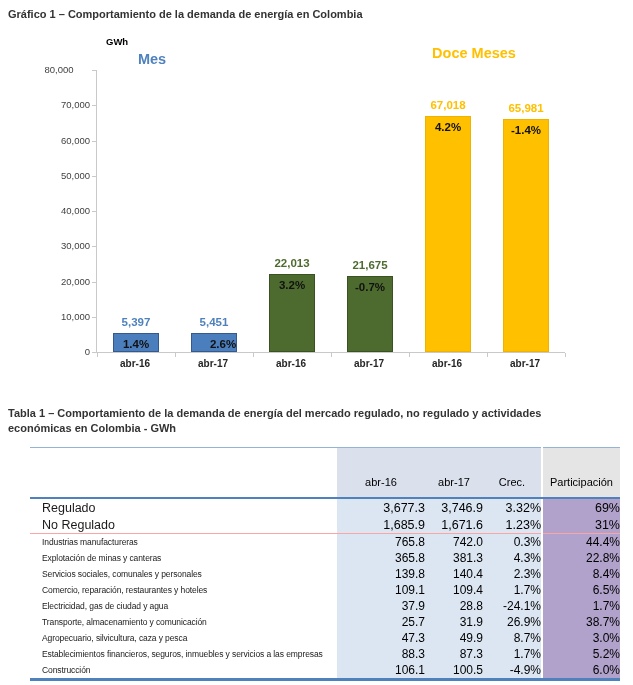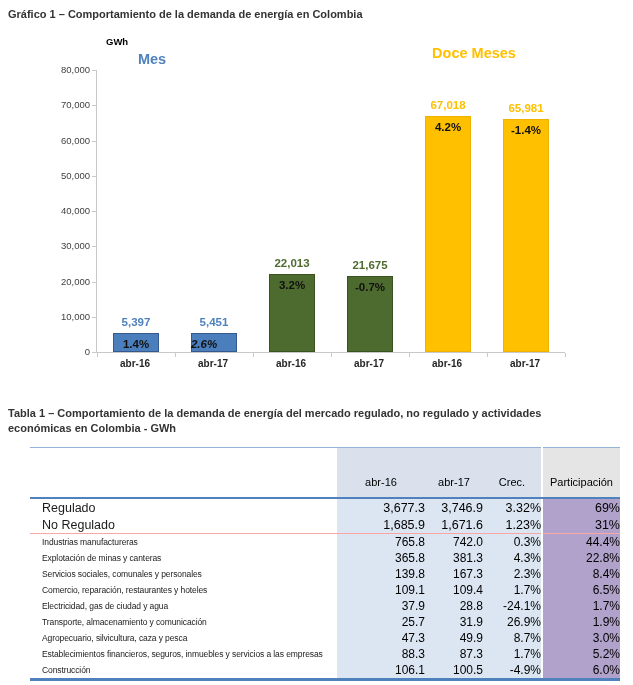--- a/index.html
+++ b/index.html
@@ -58,41 +58,41 @@
         <div class="ctick" style="left: 156px;"></div>
         <div class="ctick" style="left: 234px;"></div>
         <div class="ctick" style="left: 312px;"></div>
         <div class="ctick" style="left: 390px;"></div>
         <div class="ctick" style="left: 468px;"></div>
         <div class="bar" style="left: 16px; width: 46px; height: 19px; background: rgb(74, 126, 188); border: 1px solid rgb(53, 89, 140);"></div>
         <div class="vlab" style="left: 0px; width: 78px; top: 246px; color: rgb(79, 129, 189);">5,397</div>
         <div class="plab" style="left: 0px; width: 78px; top: 268px;">1.4%</div>
         <div class="bar" style="left: 94px; width: 46px; height: 19px; background: rgb(74, 126, 188); border: 1px solid rgb(53, 89, 140);"></div>
         <div class="vlab" style="left: 78px; width: 78px; top: 246px; color: rgb(79, 129, 189);">5,451</div>
-        <div class="plab" style="left: 68px; width: 78px; top: 268px; font-style: italic;">2.6%</div>
+        <div class="plab" style="left: 87px; width: 78px; top: 268px;">2.6%</div>
         <div class="bar" style="left: 172px; width: 46px; height: 78px; background: rgb(78, 107, 47); border: 1px solid rgb(58, 81, 34);"></div>
         <div class="vlab" style="left: 156px; width: 78px; top: 187px; color: rgb(78, 107, 47);">22,013</div>
         <div class="plab" style="left: 156px; width: 78px; top: 209px;">3.2%</div>
         <div class="bar" style="left: 250px; width: 46px; height: 76px; background: rgb(78, 107, 47); border: 1px solid rgb(58, 81, 34);"></div>
         <div class="vlab" style="left: 234px; width: 78px; top: 189px; color: rgb(78, 107, 47);">21,675</div>
         <div class="plab" style="left: 234px; width: 78px; top: 211px;">-0.7%</div>
         <div class="bar" style="left: 328px; width: 46px; height: 236px; background: rgb(255, 192, 0); border: 1px solid rgb(239, 178, 0);"></div>
         <div class="vlab" style="left: 312px; width: 78px; top: 29px; color: rgb(255, 192, 0);">67,018</div>
         <div class="plab" style="left: 312px; width: 78px; top: 51px;">4.2%</div>
         <div class="bar" style="left: 406px; width: 46px; height: 233px; background: rgb(255, 192, 0); border: 1px solid rgb(239, 178, 0);"></div>
         <div class="vlab" style="left: 390px; width: 78px; top: 32px; color: rgb(255, 192, 0);">65,981</div>
         <div class="plab" style="left: 390px; width: 78px; top: 54px;">-1.4%</div>
       </div>
   <div class="ghead" style="left: 152px; top: 50px; color: rgb(79, 129, 189);">
         <div>Mes</div>
       </div>
       <div class="ghead" style="left: 474px; top: 44px; color: rgb(255, 192, 0);">
         <div>Doce Meses</div>
       </div>
-      <div class="ylab" style="left: 28px; top: 64px;">80,000</div>
+      <div class="ylab" style="left: 28px; top: 64px; text-align: center;">80,000</div>
       <div class="ylab" style="left: 28px; top: 99.25px;">70,000</div>
       <div class="ylab" style="left: 28px; top: 134.5px;">60,000</div>
       <div class="ylab" style="left: 28px; top: 169.75px;">50,000</div>
       <div class="ylab" style="left: 28px; top: 205px;">40,000</div>
       <div class="ylab" style="left: 28px; top: 240.25px;">30,000</div>
       <div class="ylab" style="left: 28px; top: 275.5px;">20,000</div>
       <div class="ylab" style="left: 28px; top: 310.75px;">10,000</div>
       <div class="ylab" style="left: 28px; top: 346px;">0</div>
       <div class="xlab" style="left: 96px; width: 78px;">abr-16</div>
       <div class="xlab" style="left: 174px; width: 78px;">abr-17</div>
@@ -146,21 +146,21 @@
         <tr class="sector">
           <td class="label">Explotación de minas y canteras</td>
           <td class="num bluebg">365.8</td>
           <td class="num bluebg">381.3</td>
           <td class="num bluebg">4.3%</td>
           <td class="num purplebg">22.8%</td>
         </tr>
         <tr class="sector">
           <td class="label">Servicios sociales, comunales y personales</td>
           <td class="num bluebg">139.8</td>
-          <td class="num bluebg">167.3</td>
+          <td class="num bluebg">140.4</td>
           <td class="num bluebg">2.3%</td>
           <td class="num purplebg">8.4%</td>
         </tr>
         <tr class="sector">
           <td class="label">Comercio, reparación, restaurantes y hoteles</td>
           <td class="num bluebg">109.1</td>
           <td class="num bluebg">109.4</td>
           <td class="num bluebg">1.7%</td>
           <td class="num purplebg">6.5%</td>
         </tr>
@@ -169,21 +169,21 @@
           <td class="num bluebg">37.9</td>
           <td class="num bluebg">28.8</td>
           <td class="num bluebg">-24.1%</td>
           <td class="num purplebg">1.7%</td>
         </tr>
         <tr class="sector">
           <td class="label">Transporte, almacenamiento y comunicación</td>
           <td class="num bluebg">25.7</td>
           <td class="num bluebg">31.9</td>
           <td class="num bluebg">26.9%</td>
-          <td class="num purplebg">1.9%</td>
+          <td class="num purplebg">38.7%</td>
         </tr>
         <tr class="sector">
           <td class="label">Agropecuario, silvicultura, caza y pesca</td>
           <td class="num bluebg">47.3</td>
           <td class="num bluebg">49.9</td>
           <td class="num bluebg">8.7%</td>
           <td class="num purplebg">3.0%</td>
         </tr>
         <tr class="sector">
           <td class="label">Establecimientos financieros, seguros, inmuebles y servicios a las empresas</td>

